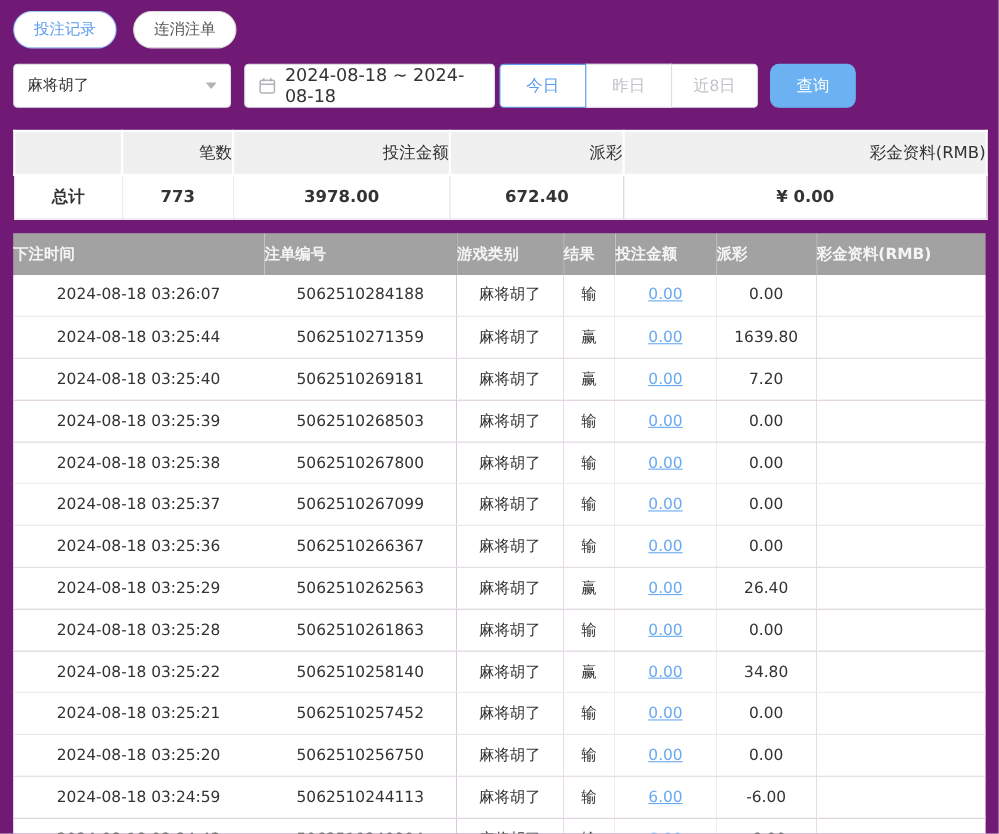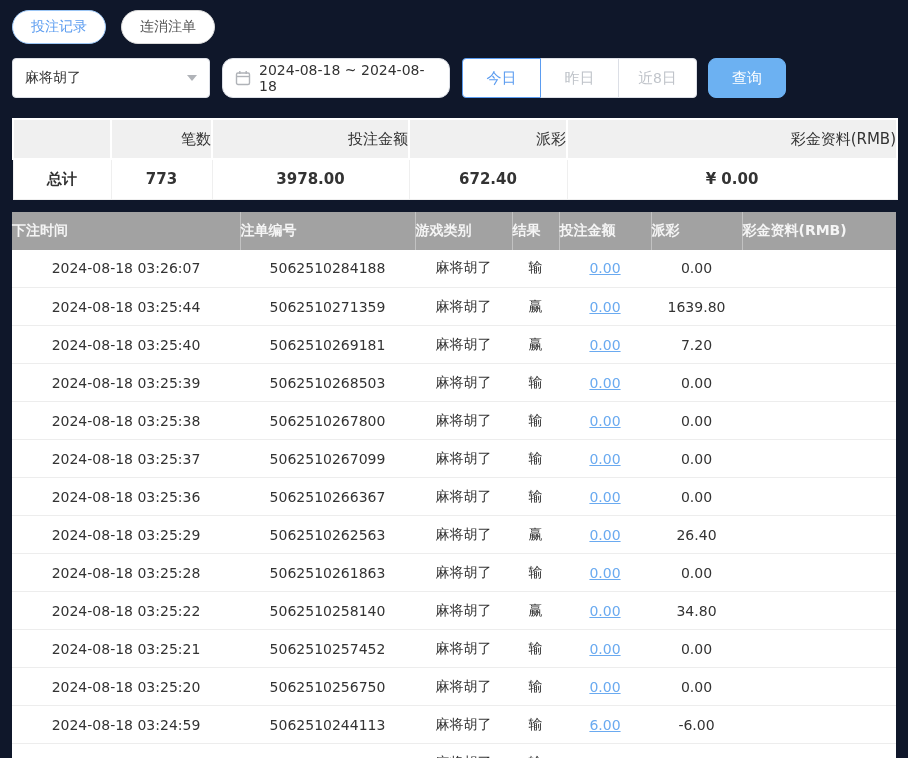--- a/index.html
+++ b/index.html
@@ -1,36 +1,36 @@
 <!DOCTYPE html>
 <html><head>
 <meta charset="utf-8">
 <style>
   * { margin: 0; padding: 0; box-sizing: border-box; }
   html, body { background: #fff; font-family: "DejaVu Sans", "Liberation Sans", sans-serif; }
-  .page { width: 908px; height: 758px; overflow: hidden; padding: 10px 12px 0 12px; background: #0f172a; }
+  .page { width: 908px; height: 758px; overflow: hidden; padding: 10px 12px 0 12px; background: #701a75; }
 
   
   .tabs-row { display: flex; gap: 15px; margin-bottom: 14px; }
   .tab { height: 34px; padding: 0 18px; border-radius: 17px; background: #fff; font-size: 14px;
          border: 1px solid #d9d9d9; color: #555; cursor: pointer; }
   .tab.active { border-color: #9cc6f5; color: #5b9cf0; }
 
   
   .filter-row { display: flex; align-items: center; margin-bottom: 20px; }
   .select { width: 198px; height: 40px; border: 1px solid #dcdfe6; border-radius: 4px; display: flex;
             align-items: center; justify-content: space-between; padding: 0 12px; font-size: 14px; color: #333;
             cursor: pointer; background: #fff; }
   .caret { width: 0; height: 0; border-left: 5px solid transparent; border-right: 5px solid transparent;
            border-top: 6px solid #b0b3b8; }
-  .date-input { width: 228px; height: 40px; border: 1px solid #dcdfe6; border-radius: 11px; display: flex;
-                align-items: center; gap: 8px; padding: 0 12px; font-size: 14px; color: #333; margin-left: 12px;
+  .date-input { width: 228px; height: 40px; border: 1px solid #dcdfe6; border-radius: 4px; display: flex;
+                align-items: center; gap: 8px; padding: 0 12px; font-size: 16px; color: #333; margin-left: 12px;
                 background: #fff; cursor: pointer; }
   .cal-icon { flex: 0 0 auto; display: inline-flex; }
-  .btn-group { display: flex; margin-left: 12px; }
+  .btn-group { display: flex; margin-left: 4px; }
   .quick-btn { width: 79px; height: 40px; background: #fff; border: 1px solid #dcdfe6; font-size: 15px;
                color: #bfc3c9; cursor: pointer; margin-left: -1px; }
   .quick-btn:first-child { border-radius: 4px 0 0 4px; margin-left: 0; }
   .quick-btn:last-child { border-radius: 0 4px 4px 0; }
   .quick-btn.active { color: #5b9cf0; border-color: #5b9cf0; position: relative; z-index: 1; }
   .search-btn { width: 78px; height: 40px; margin-left: 11px; background: #6cb1f2; border: 1px solid #6cb1f2;
                 border-radius: 8px; color: #fff; font-size: 15px; cursor: pointer; }
 
   
   table { border-collapse: collapse; width: 884px; table-layout: fixed; }

